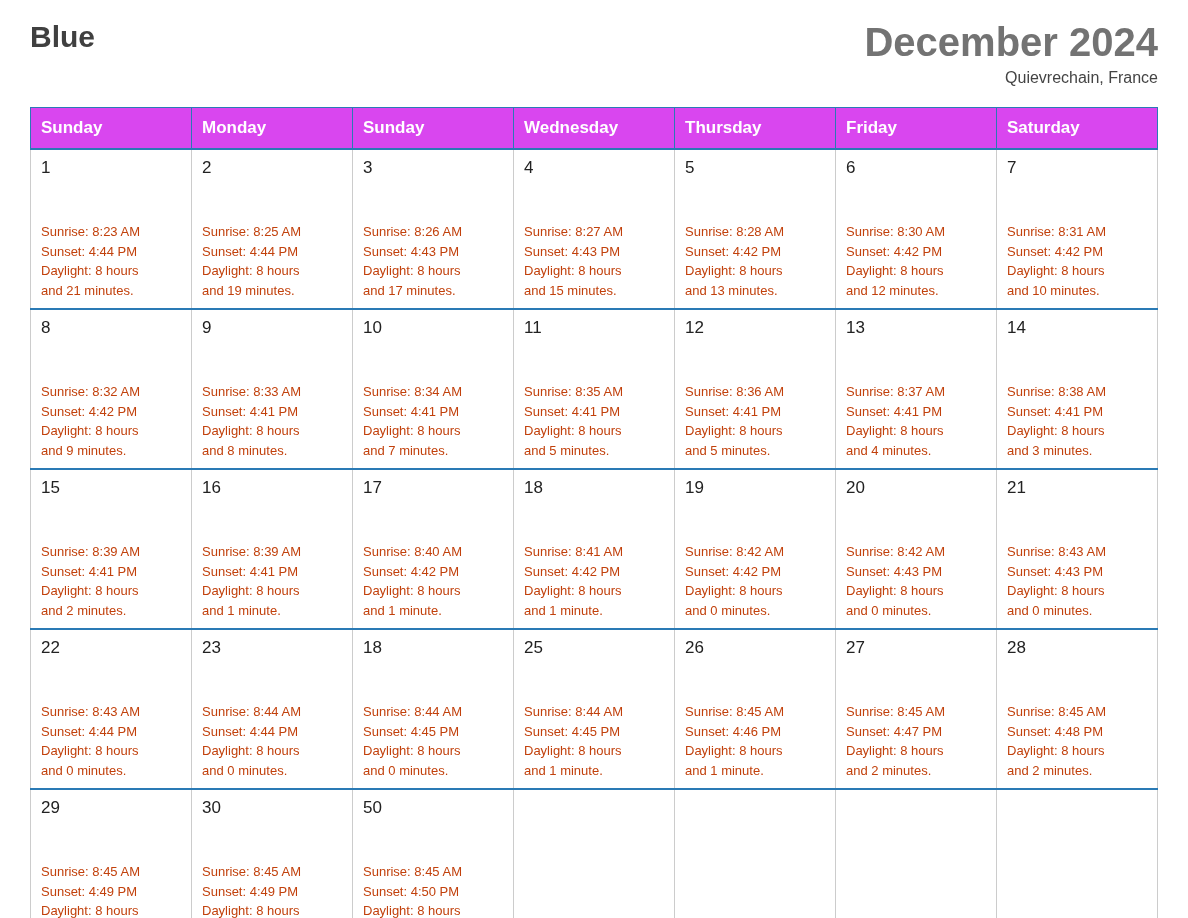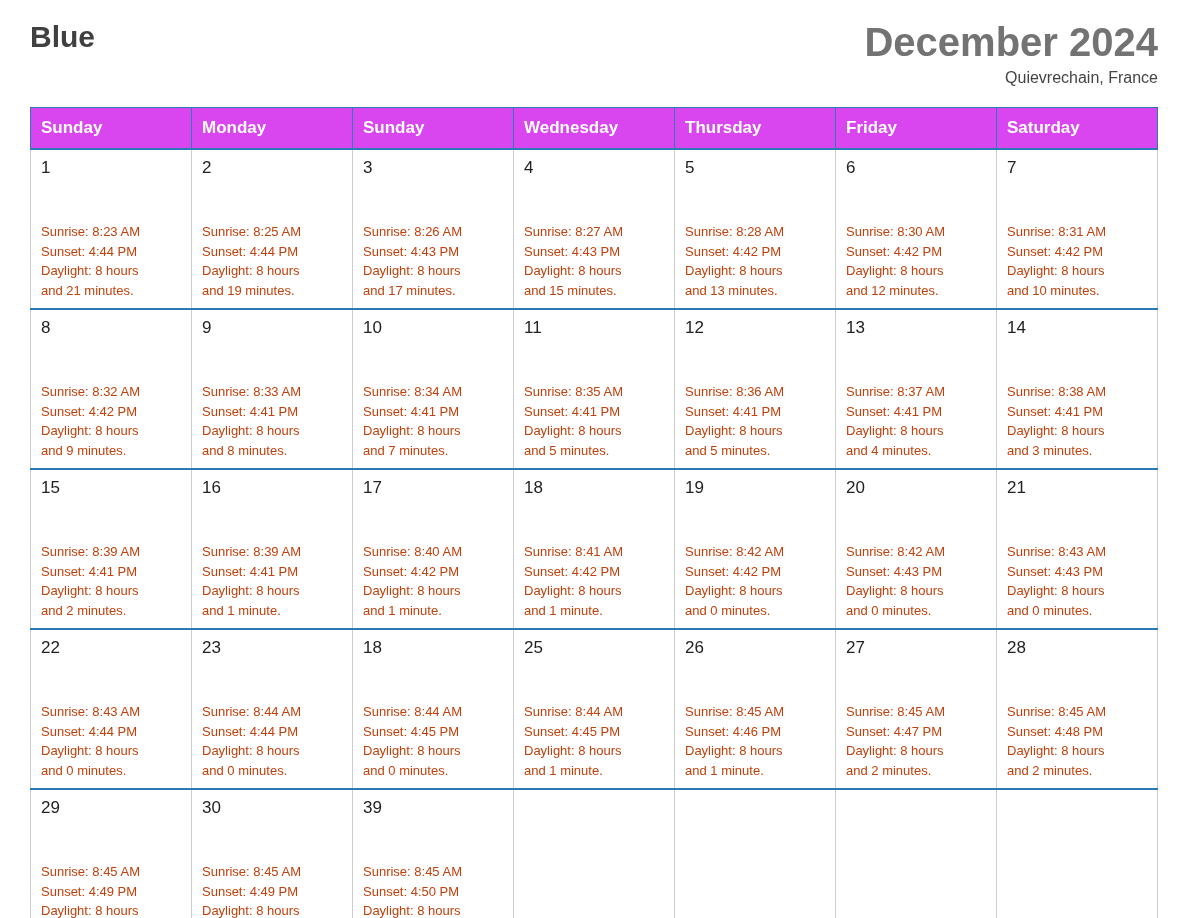--- a/index.html
+++ b/index.html
@@ -360,21 +360,21 @@
       </td>
         <td>
         <span class="day-num">30</span>
         <div class="day-info">
           Sunrise: 8:45 AM<br>
           Sunset: 4:49 PM<br>
           Daylight: 8 hours <br>and 4 minutes.
         </div>
       </td>
         <td>
-        <span class="day-num">39</span>
+        <span class="day-num">50</span>
         <div class="day-info">
           Sunrise: 8:45 AM<br>
           Sunset: 4:50 PM<br>
           Daylight: 8 hours <br>and 5 minutes.
         </div>
       </td>
         <td class="empty-cell"></td>
         <td class="empty-cell"></td>
         <td class="empty-cell"></td>
         <td class="empty-cell"></td>

